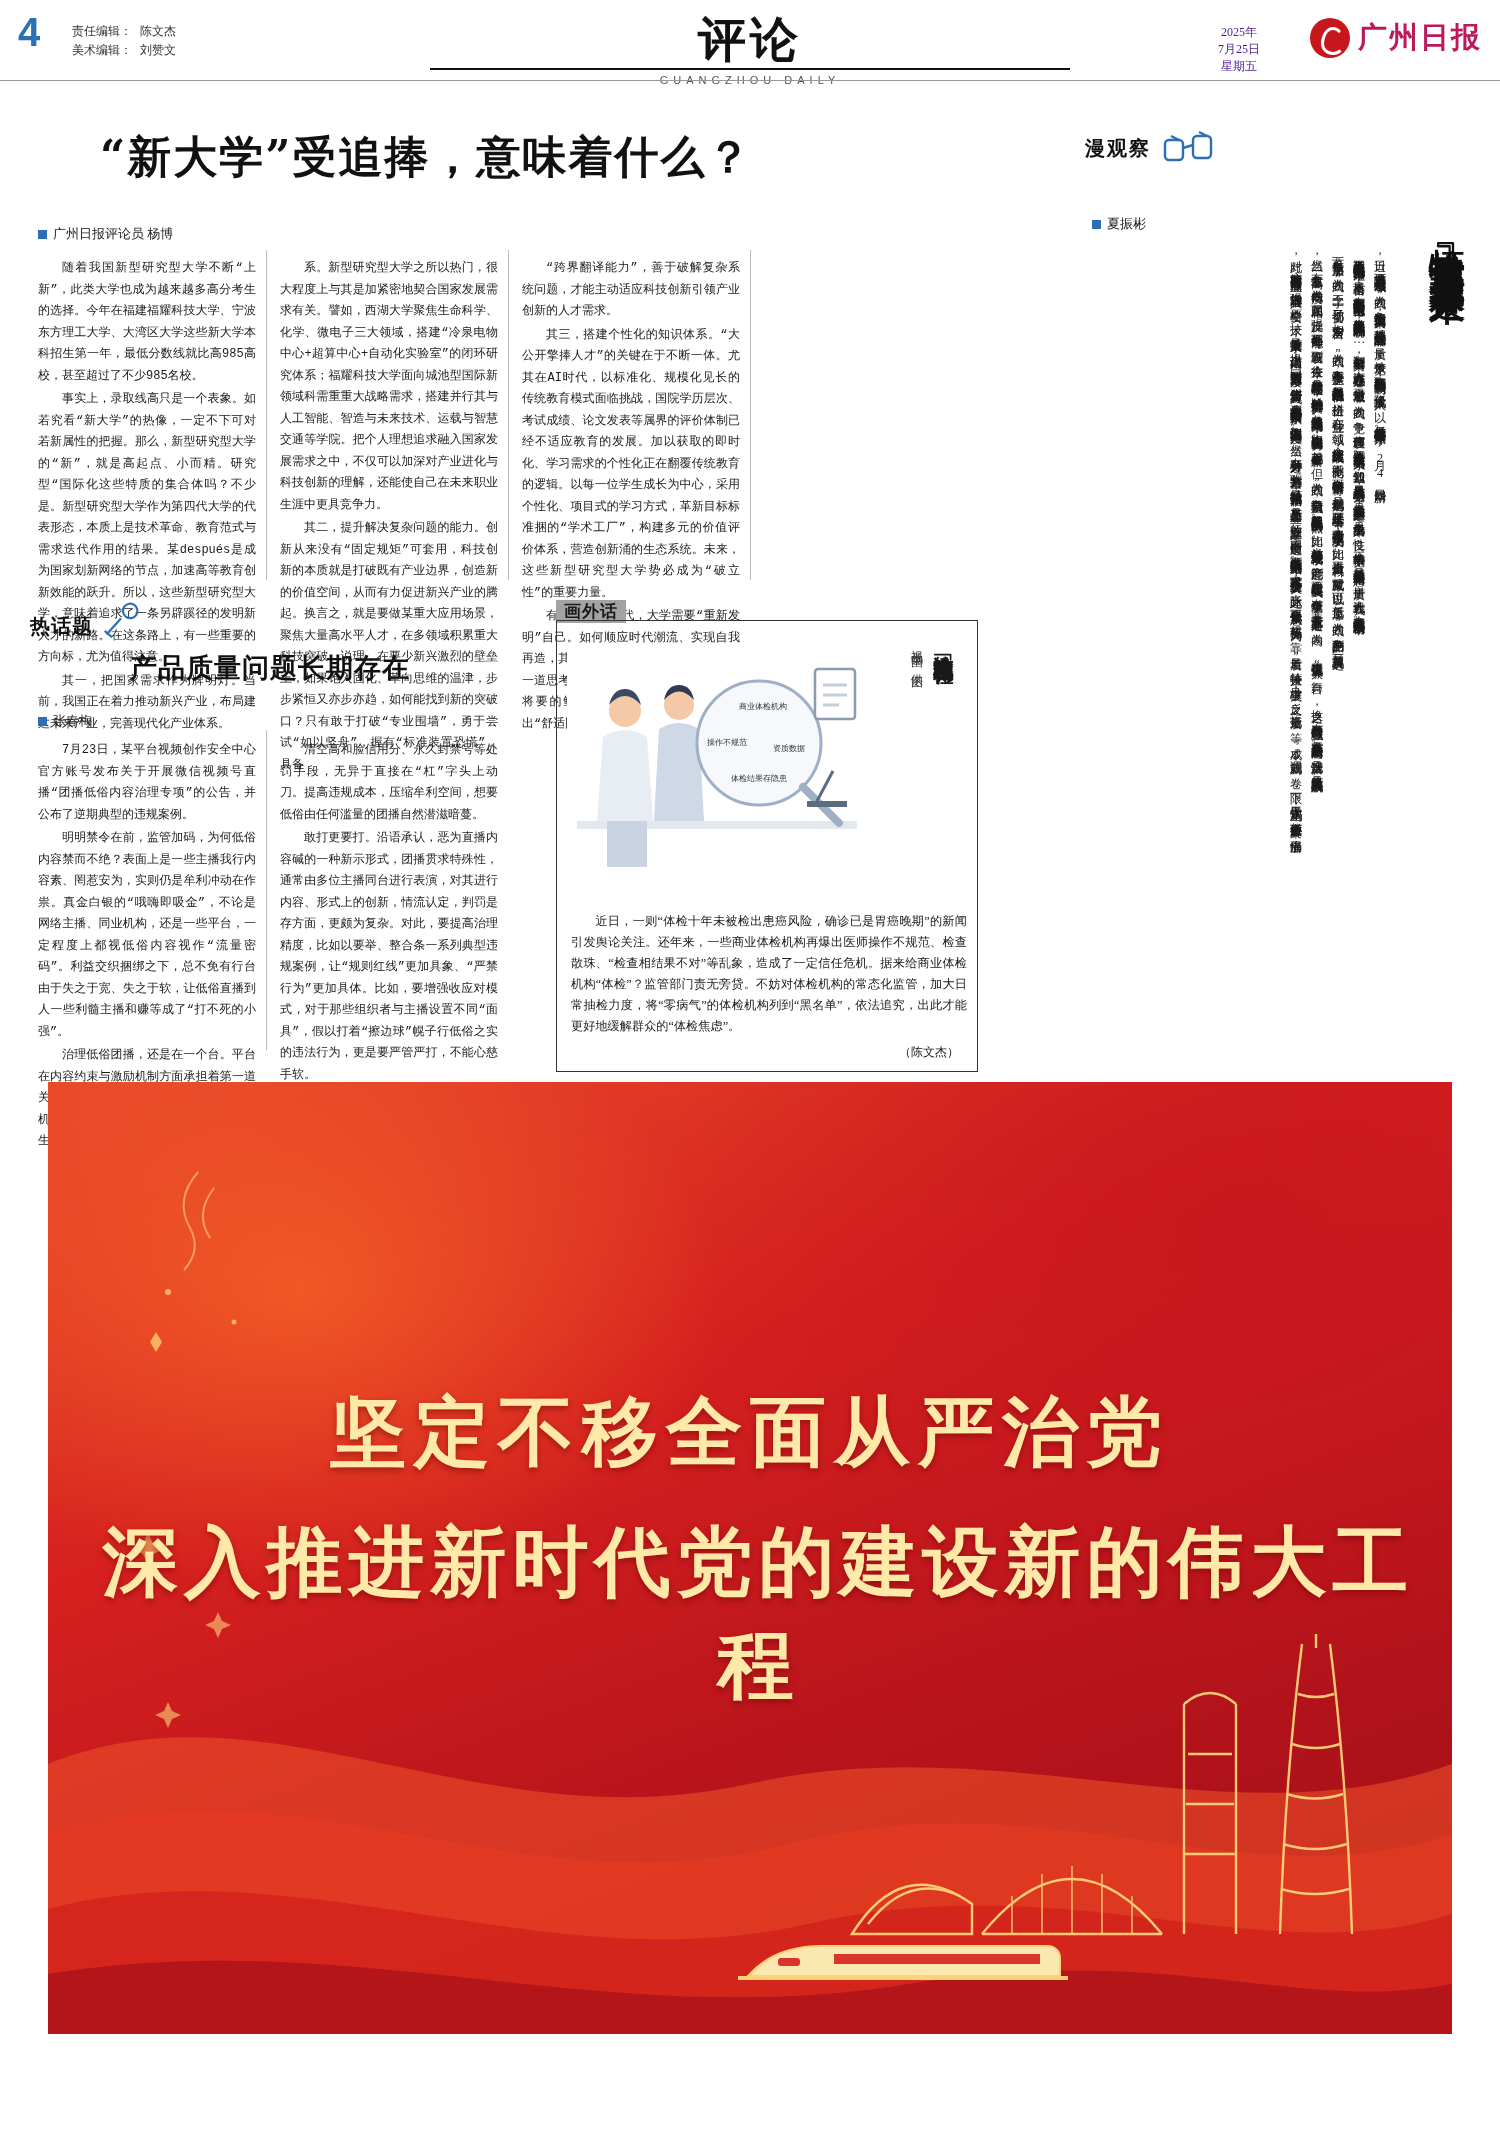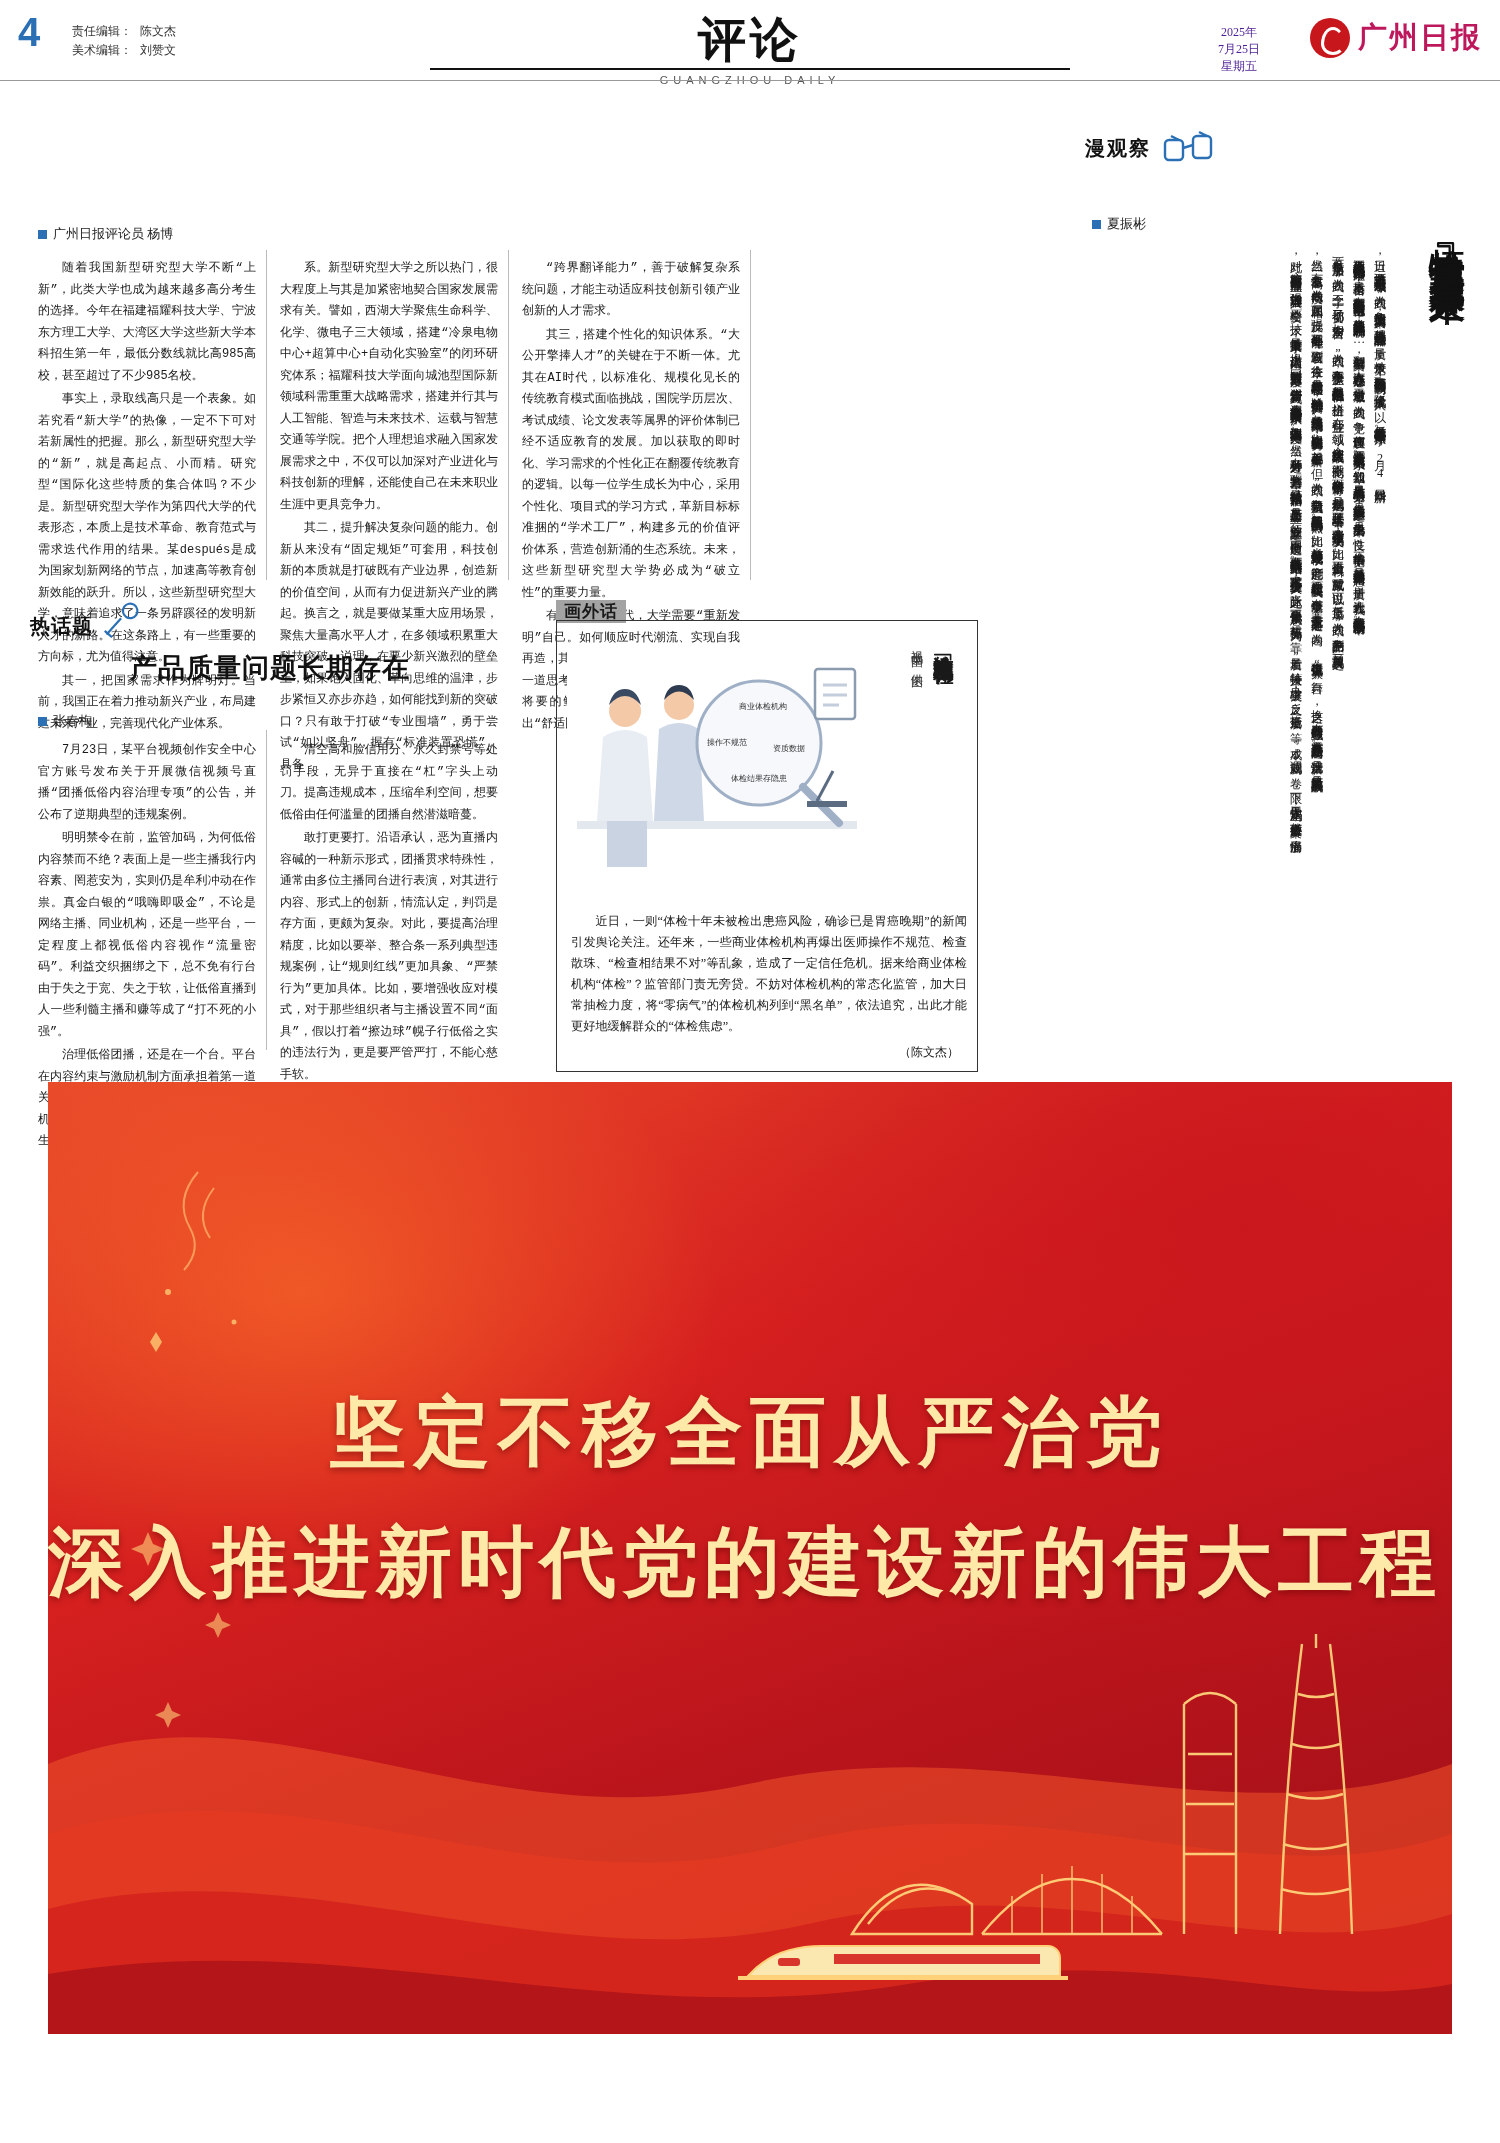--- a/index.html
+++ b/index.html
@@ -79,21 +79,21 @@
 
   
   .poster{position:absolute;left:48px;top:1082px;width:1404px;height:952px;overflow:hidden;
     background:
       radial-gradient(ellipse 700px 500px at 18% 22%, rgba(255,120,40,0.55), rgba(255,120,40,0) 60%),
       radial-gradient(ellipse 900px 700px at 85% 15%, rgba(200,22,29,0.85), rgba(200,22,29,0) 65%),
       linear-gradient(160deg,#e8492a 0%, #d6201f 35%, #b8141b 65%, #9e0f18 100%);
   }
   .poster .wave{position:absolute;left:0;bottom:0;width:1404px;height:520px;}
   .poster-title1{position:absolute;left:0;right:0;top:300px;text-align:center;font-size:76px;font-weight:bold;color:#ffe9a8;letter-spacing:8px;font-family:"DejaVu Serif",serif;text-shadow:0 3px 6px rgba(90,0,0,.45);}
-  .poster-title2{position:absolute;left:0;right:0;top:430px;font-size:76px;font-weight:bold;color:#ffe9a8;letter-spacing:6px;font-family:Liberation Sans, sans-serif;text-shadow:0 3px 6px rgba(90,0,0,.45);}
+  .poster-title2{position:absolute;left:17px;right:0;top:430px;text-align:center;font-size:76px;font-weight:bold;color:#ffe9a8;letter-spacing:6px;font-family:Liberation Sans, sans-serif;text-shadow:0 3px 6px rgba(90,0,0,.45);}
 
   .skyline{position:absolute;right:60px;bottom:70px;width:560px;height:330px;}
   .train{position:absolute;left:690px;bottom:42px;width:330px;height:60px;}
 </style>
 </head>
 <body>
 
 <div class="page">
 
   <div class="masthead">
@@ -122,20 +122,21 @@
       <div>星期五</div>
     </div>
 
     <div class="mh-brand">
       <div class="logo-circle"></div>
       <div class="brand-cn">广州日报</div>
     </div>
     <div class="mh-top-rule"></div>
   </div>
 
+  <div class="headline">“新大学”受追捧，意味着什么？</div>
 
   <div style="position:absolute;left:38px;top:225px;" class="byline">
     <span class="sq"></span>
     <span>广州日报评论员 杨博</span>
   </div>
 
   <div class="vrule" style="left:266px;top:250px;height:330px;"></div>
   <div class="vrule" style="left:508px;top:250px;height:330px;"></div>
   <div class="vrule" style="left:750px;top:250px;height:330px;"></div>
 

